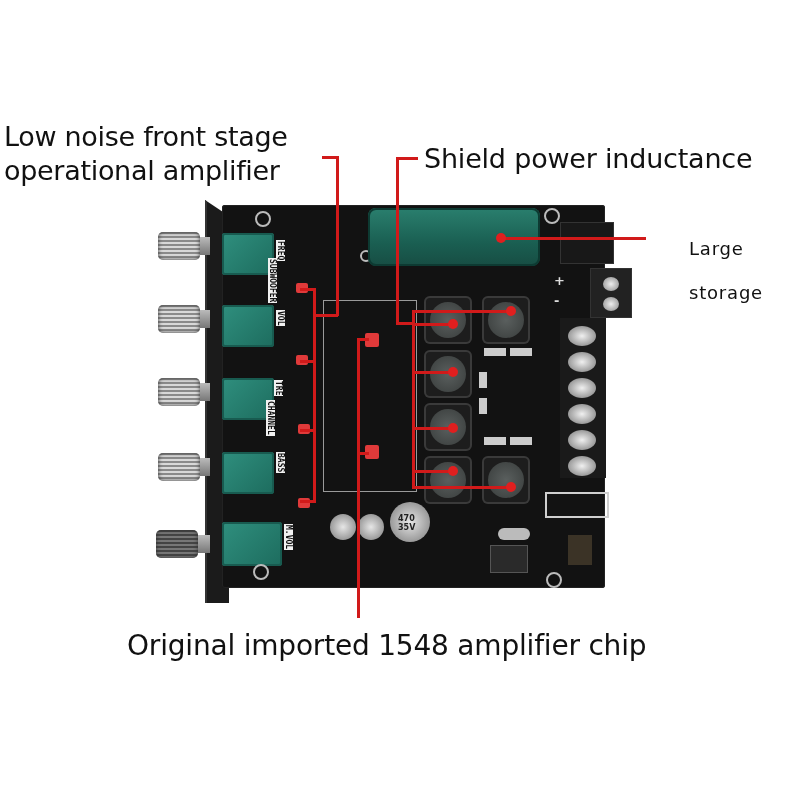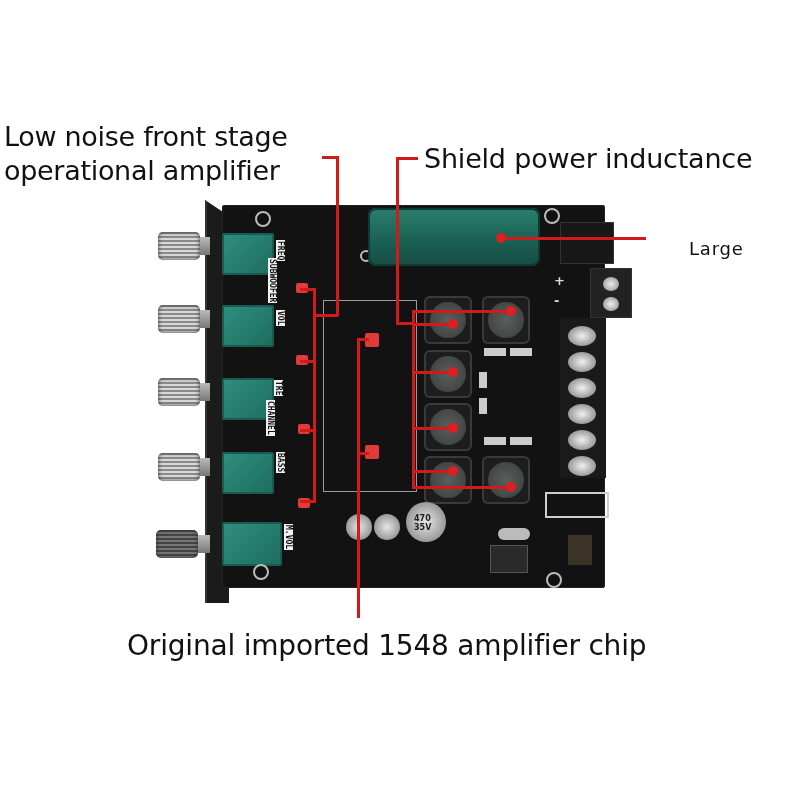--- a/index.html
+++ b/index.html
@@ -28,21 +28,21 @@
             background:linear-gradient(#2a7f6e,#1a5f52 60%,#174d43); box-shadow: inset 0 0 0 2px #0d3a32; }
   .inductor { position:absolute; width:48px; height:48px; background:#1d1d1d; border-radius:6px;
               box-shadow: inset 0 0 0 2px #3a3a3a; }
   .inductor::after { content:""; position:absolute; left:6px; top:6px; width:36px; height:36px;
               border-radius:50%; background:radial-gradient(#5a5f5e,#383c3b); }
   .chipbox { position:absolute; left:323px; top:300px; width:92px; height:190px; border:1px solid #9a9a9a; }
   .ic { position:absolute; width:14px; height:14px; background:#e03a3a; border-radius:2px; }
   .terminal { position:absolute; left:560px; top:318px; width:46px; height:160px; background:#1a1a1a; }
   .screw { position:absolute; left:8px; width:28px; height:20px; border-radius:50%;
            background:radial-gradient(#f0f0f0,#9a9a9a 70%,#444); }
-  .elcap { position:absolute; border-radius:50%; background:radial-gradient(#e6e6e6,#9a9a9a 70%,#444);margin-left:16px; }
+  .elcap { position:absolute; border-radius:50%; background:radial-gradient(#e6e6e6,#9a9a9a 70%,#444); }
   .dc-jack { position:absolute; left:560px; top:222px; width:52px; height:40px; background:#181818;
              border:1px solid #333; }
   .pwr-term { position:absolute; left:590px; top:268px; width:40px; height:48px; background:#222;
               border:1px solid #333; }
   .pwr-screw { position:absolute; left:12px; width:16px; height:14px; border-radius:50%;
                background:radial-gradient(#eee,#888); }
   .antenna { position:absolute; left:545px; top:492px; width:60px; height:22px; border:2px solid #cfcfcf; }
   .hole { position:absolute; width:12px; height:12px; border-radius:50%; border:2px solid #bbb; background:#111; }
   .crystal { position:absolute; left:498px; top:528px; width:32px; height:12px; border-radius:6px; background:#bbb; }
   .smd { position:absolute; background:#ccc; }
@@ -54,20 +54,21 @@
 </head>
 <body>
 
 <div class="label lbl-opamp">
   <div>Low noise front stage</div>
   <div>operational amplifier</div>
 </div>
 <div class="label lbl-inductor">Shield power inductance</div>
 <div class="label lbl-cap">
   <div>Large</div>
+  <div>storage</div>
 </div>
 <div class="label lbl-chip">Original imported 1548 amplifier chip</div>
 
 <div>
   <div class="bracket"></div>
 
   <div class="knob-shaft" style="left:194px;top:237px"></div>
   <div class="knob" style="left:158px;top:232px"></div>
   <div class="knob-shaft" style="left:194px;top:310px"></div>
   <div class="knob" style="left:158px;top:305px"></div>

